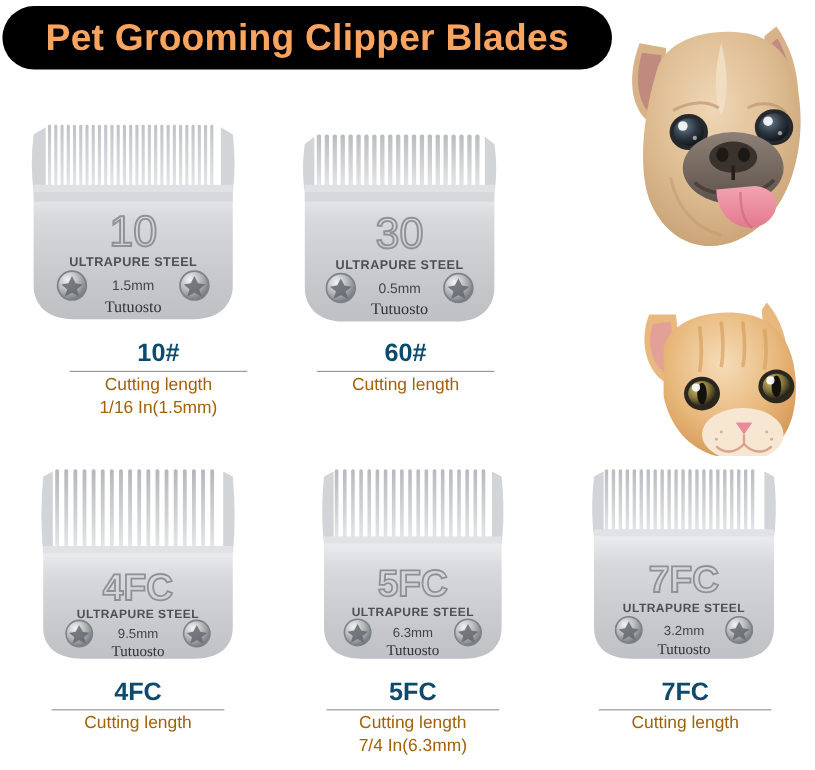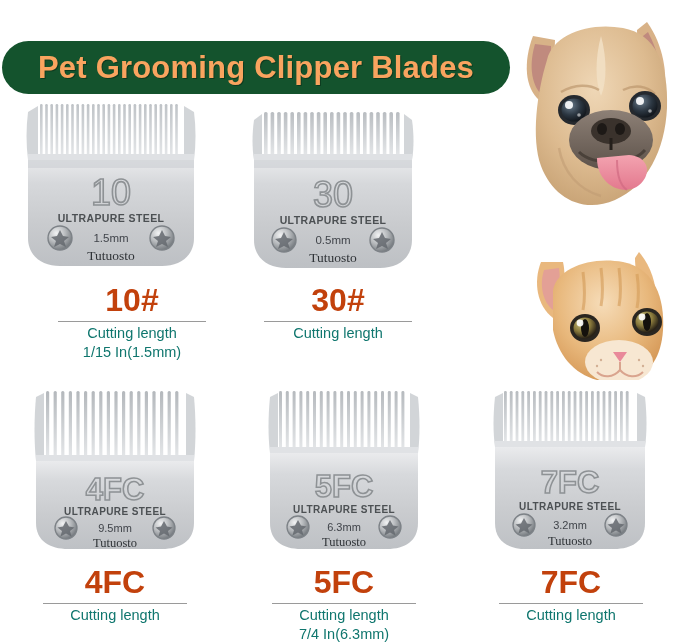--- a/index.html
+++ b/index.html
@@ -16,26 +16,25 @@
     font-family: "Liberation Sans", sans-serif;
   }
 
   
   .header-pill {
     position: absolute;
     left: 2px;
     top: 5px;
     width: 508px;
     height: 53px;
-    background: #14532d;
+    background: #000000;
     border-radius: 27px;
     display: flex;
     align-items: center;
     justify-content: center;
-    margin-top: 36px;
   }
   .header-title {
     color: #f9a45f;
     font-size: 31px;
     font-weight: bold;
     letter-spacing: 0.2px;
     white-space: nowrap;
     text-shadow: 1px 1px 0 rgba(0,0,0,0.30);
   }
 
@@ -58,35 +57,35 @@
     text-align: center;
   }
   .blade svg { display: block; width: 100%; height: auto; }
 
   
   .spec {
     position: absolute;
     text-align: center;
   }
   .spec-code {
-    font-size: 32px;
+    font-size: 21px;
     font-weight: bold;
-    color: #c2410c;
+    color: #0c4a6e;
     line-height: 1.05;
     letter-spacing: 0px;
   }
   .spec-rule {
     height: 1px;
     background: #9a9a9a;
     margin: 3px auto 2px auto;
     width: 100%;
   }
   .spec-line {
     font-size: 14.5px;
-    color: #0f766e;
+    color: #a16207;
     line-height: 1.34;
     white-space: nowrap;
   }
 </style>
 </head>
 <body>
 
 <div id="page">
 
   <div class="header-pill">
@@ -280,21 +279,21 @@
           <path d="M140 132 L143 138 L149 139 L144 143 L146 149 L140 146 L134 149 L136 143 L131 139 L137 138 Z" fill="#64696e" opacity="0.85"></path>
         </g>
       </svg>
     </div>
   </div>
 
   <div class="spec" style="left:58px; top:284px; width:148px;">
     <div class="spec-code">10#</div>
     <div class="spec-rule"></div>
     <div class="spec-line">Cutting length</div>
-    <div class="spec-line">1/15 In(1.5mm)</div>
+    <div class="spec-line">1/16 In(1.5mm)</div>
   </div>
 
   <div class="blade-card" style="left:248px; top:104px; width:170px;">
     <div class="blade">
       <svg viewBox="0 0 170 168" aria-hidden="true">
         <defs>
           <linearGradient id="body2" x1="0" y1="0" x2="0" y2="1">
             <stop offset="0%" stop-color="#e9eaec"></stop>
             <stop offset="22%" stop-color="#d6d8db"></stop>
             <stop offset="60%" stop-color="#c9cbce"></stop>
@@ -344,21 +343,21 @@
         </g>
         <g>
           <circle cx="134" cy="136" r="12" fill="url(#screwG)" stroke="#7d8287" stroke-width="1.4"></circle>
           <path d="M134 128 L137 134 L143 135 L138 139 L140 145 L134 142 L128 145 L130 139 L125 135 L131 134 Z" fill="#64696e" opacity="0.85"></path>
         </g>
       </svg>
     </div>
   </div>
 
   <div class="spec" style="left:264px; top:284px; width:148px;">
-    <div class="spec-code">30#</div>
+    <div class="spec-code">60#</div>
     <div class="spec-rule"></div>
     <div class="spec-line">Cutting length</div>
   </div>
 
   <div class="blade-card" style="left:30px; top:385px; width:170px;">
     <div class="blade">
       <svg viewBox="0 0 170 168" aria-hidden="true">
         <defs>
           <linearGradient id="body3" x1="0" y1="0" x2="0" y2="1">
             <stop offset="0%" stop-color="#eaebed"></stop>

